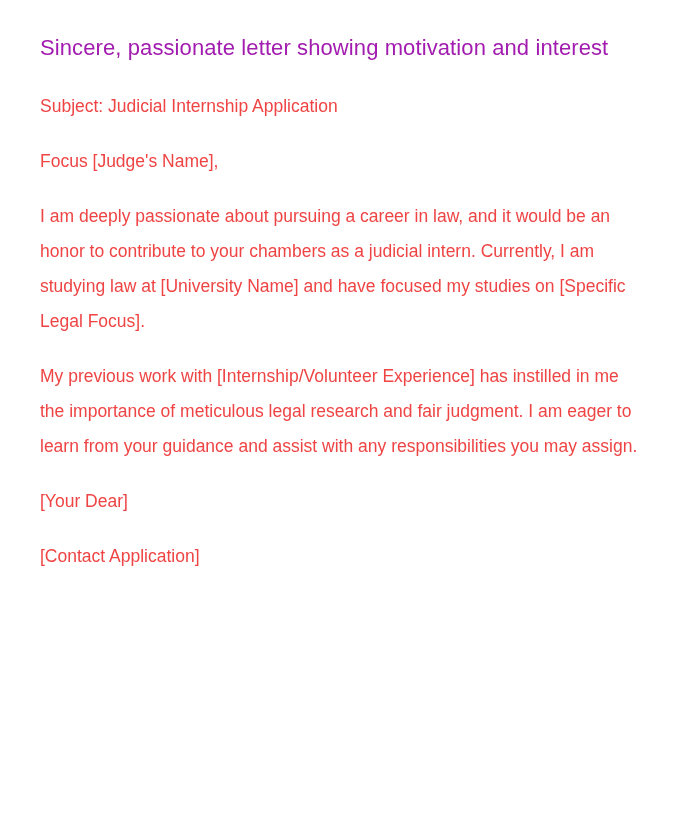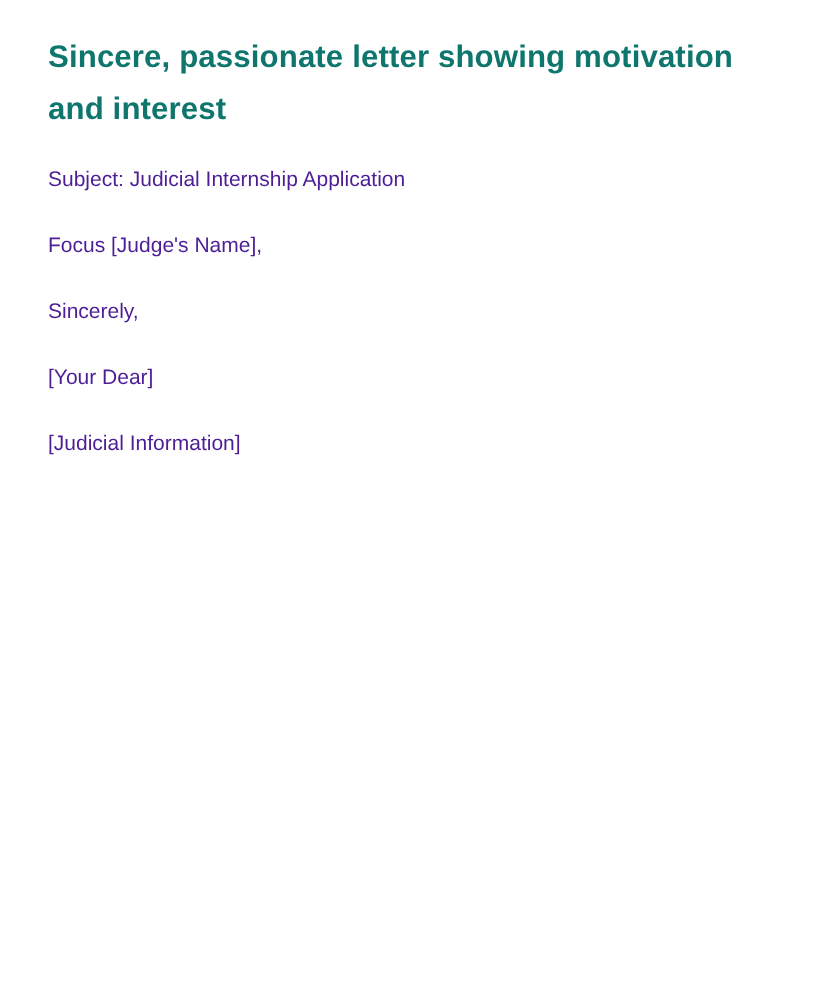--- a/index.html
+++ b/index.html
@@ -10,50 +10,51 @@
   .page {
     width: 700px;
     height: 826px;
     background: #ffffff;
     overflow: hidden;
   }
   .article {
     padding: 26px 58px 0 40px;
   }
   .article h1 {
-    font-size: 26px;
+    font-size: 22px;
     line-height: 43px;
-    font-weight: 700;
-    color: #0f766e;
+    font-weight: 400;
+    color: #a21caf;
     letter-spacing: 0.1px;
     margin: 0 0 20px 0;
     max-width: 580px;
   }
   .article p {
     font-size: 17.5px;
     line-height: 35px;
     font-weight: 400;
-    color: #4c1d95;
+    color: #ef4444;
     margin: 0 0 20px 0;
     max-width: 602px;
   }
 </style>
 </head>
 <body>
 
 <div class="page">
   <div class="article">
     <h1>Sincere, passionate letter showing motivation and interest</h1>
 
     <p>Subject: Judicial Internship Application</p>
 
     <p>Focus [Judge's Name],</p>
 
+    <p>I am deeply passionate about pursuing a career in law, and it would be an honor to contribute to your chambers as a judicial intern. Currently, I am studying law at [University Name] and have focused my studies on [Specific Legal Focus].</p>
+
+    <p>My previous work with [Internship/Volunteer Experience] has instilled in me the importance of meticulous legal research and fair judgment. I am eager to learn from your guidance and assist with any responsibilities you may assign.</p>
 
 
 
-    <p>Sincerely,</p>
-
     <p>[Your Dear]</p>
 
-    <p>[Judicial Information]</p>
+    <p>[Contact Application]</p>
   </div>
 </div>
 
 </body></html>

